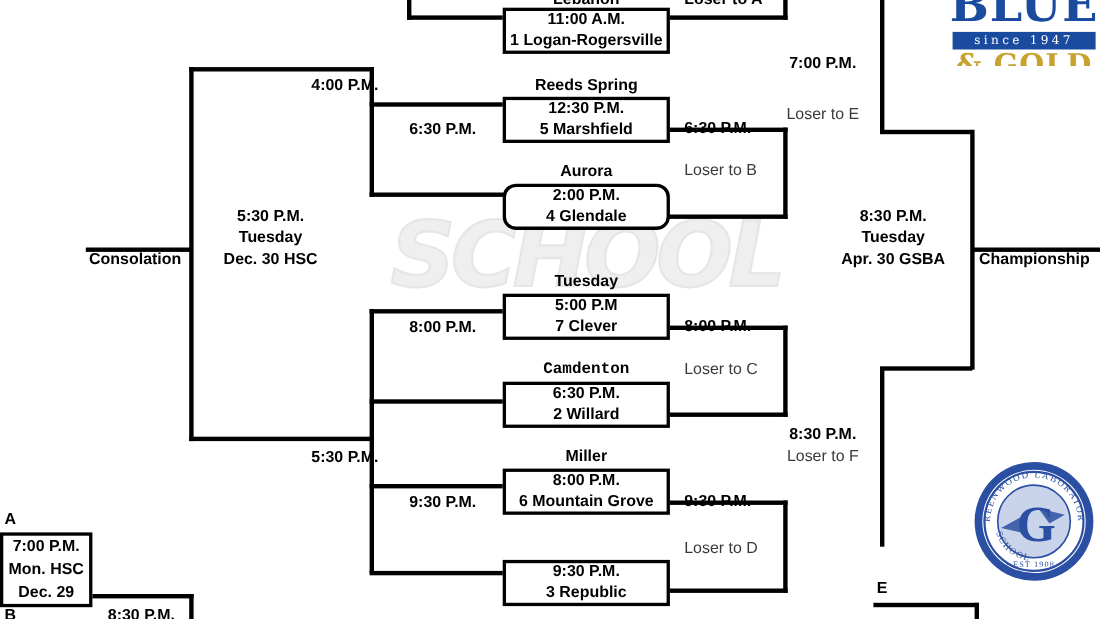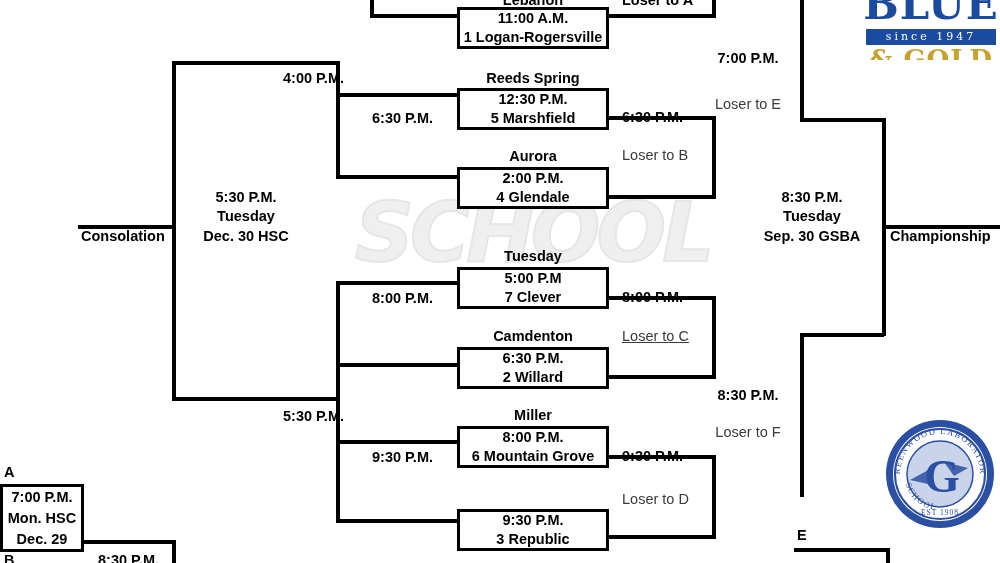--- a/index.html
+++ b/index.html
@@ -234,32 +234,32 @@
     <div class="line2">1 Logan-Rogersville</div>
   </div>
 
   <div class="teamtop" style="left:458px; top:70px; width:150px;">Reeds Spring</div>
   <div class="gamebox" style="left:457px; top:88px; width:152px; height:42px;">
     <div class="line1">12:30 P.M.</div>
     <div class="line2">5 Marshfield</div>
   </div>
 
   <div class="teamtop" style="left:458px; top:148px; width:150px;">Aurora</div>
-  <div class="gamebox" style="left:457px; top:167px; width:152px; height:42px;">
+  <div class="gamebox" style="left:457px; top:167px; width:152px; height:42px;border-radius:12px;">
     <div class="line1">2:00 P.M.</div>
     <div class="line2">4 Glendale</div>
   </div>
 
   <div class="teamtop" style="left:458px; top:248px; width:150px;">Tuesday</div>
   <div class="gamebox" style="left:457px; top:267px; width:152px; height:42px;">
     <div class="line1">5:00 P.M</div>
     <div class="line2">7 Clever</div>
   </div>
 
-  <div class="teamtop" style="left:458px; top:328px; width:150px;">Camdenton</div>
+  <div class="teamtop" style="left:458px; top:328px; width:150px;font-family:Liberation Mono, monospace;">Camdenton</div>
   <div class="gamebox" style="left:457px; top:347px; width:152px; height:42px;">
     <div class="line1">6:30 P.M.</div>
     <div class="line2">2 Willard</div>
   </div>
 
   <div class="teamtop" style="left:458px; top:407px; width:150px;">Miller</div>
   <div class="gamebox" style="left:457px; top:426px; width:152px; height:42px;">
     <div class="line1">8:00 P.M.</div>
     <div class="line2">6 Mountain Grove</div>
   </div>
@@ -276,39 +276,39 @@
   <div class="lbl" style="left:372px; top:290px;">8:00 P.M.</div>
   <div class="lbl" style="left:372px; top:449px;">9:30 P.M.</div>
 
   <div class="lbl center" style="left:176px; top:189px; width:140px;">5:30 P.M.</div>
   <div class="lbl center" style="left:176px; top:208px; width:140px;">Tuesday</div>
   <div class="lbl center" style="left:176px; top:228px; width:140px;">Dec. 30 HSC</div>
   <div class="lbl" style="left:81px; top:228px;">Consolation</div>
 
   <div class="lbl center" style="left:742px; top:189px; width:140px;">8:30 P.M.</div>
   <div class="lbl center" style="left:742px; top:208px; width:140px;">Tuesday</div>
-  <div class="lbl center" style="left:742px; top:228px; width:140px;">Sep. 30 GSBA</div>
+  <div class="lbl center" style="left:742px; top:228px; width:140px;">Apr. 30 GSBA</div>
   <div class="lbl" style="left:890px; top:228px;">Championship</div>
 
   <div class="lbl" style="left:622px; top:-8px;">Loser to A</div>
 
   <div class="lbl" style="left:622px; top:109px;">6:30 P.M.</div>
   <div class="lbl thin" style="left:622px; top:147px;">Loser to B</div>
 
   <div class="lbl" style="left:622px; top:289px;">8:00 P.M.</div>
-  <div class="lbl thin" style="left:622px; top:328px;text-decoration:underline;">Loser to C</div>
+  <div class="lbl thin" style="left:622px; top:328px;">Loser to C</div>
 
   <div class="lbl" style="left:622px; top:448px;">9:30 P.M.</div>
   <div class="lbl thin" style="left:622px; top:491px;">Loser to D</div>
 
   <div class="lbl center" style="left:700px; top:50px; width:96px;">7:00 P.M.</div>
   <div class="lbl thin center" style="left:700px; top:77px; width:96px;margin-top:19px;">Loser to E</div>
 
   <div class="lbl center" style="left:700px; top:387px; width:96px;">8:30 P.M.</div>
-  <div class="lbl thin center" style="left:700px; top:424px; width:96px;">Loser to F</div>
+  <div class="lbl thin center" style="left:700px; top:407px; width:96px;">Loser to F</div>
 
   <div class="lbl" style="left:4px; top:464px;">A</div>
   <div class="cornerbox" style="left:0px; top:484px; width:84px; height:68px;">
     <div>7:00 P.M.</div>
     <div>Mon. HSC</div>
     <div>Dec. 29</div>
   </div>
   <div class="lbl" style="left:4px; top:552px;">B</div>
   <div class="lbl" style="left:98px; top:552px;">8:30 P.M.</div>
 

